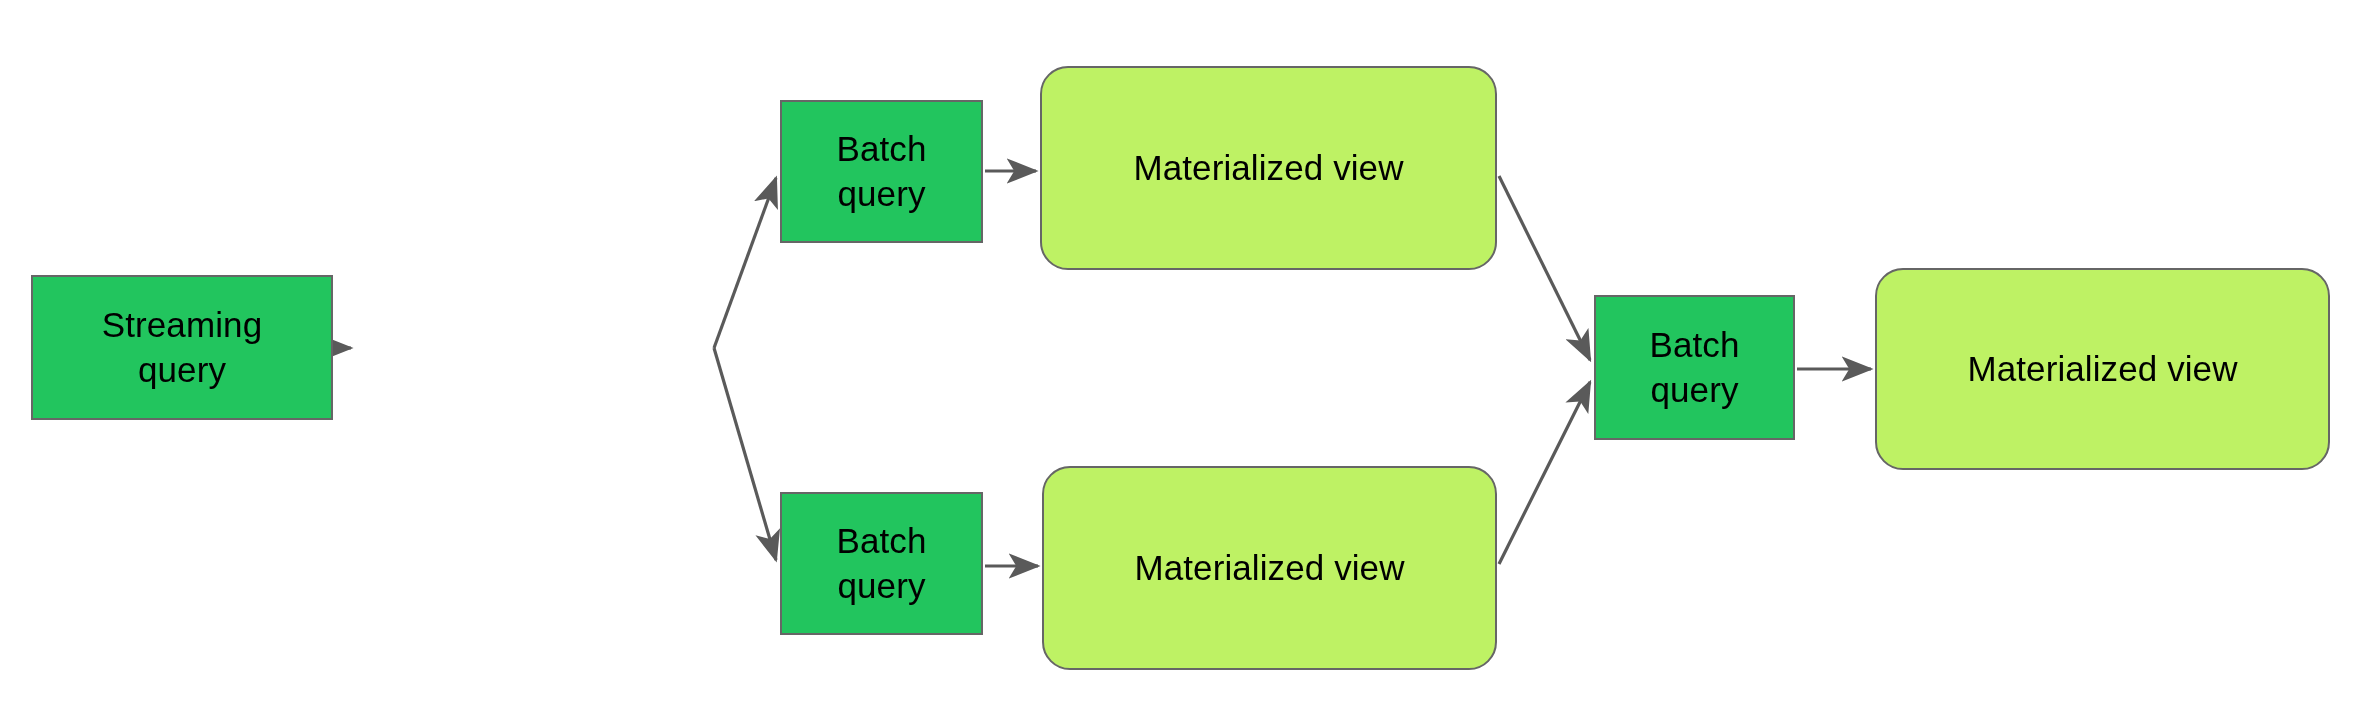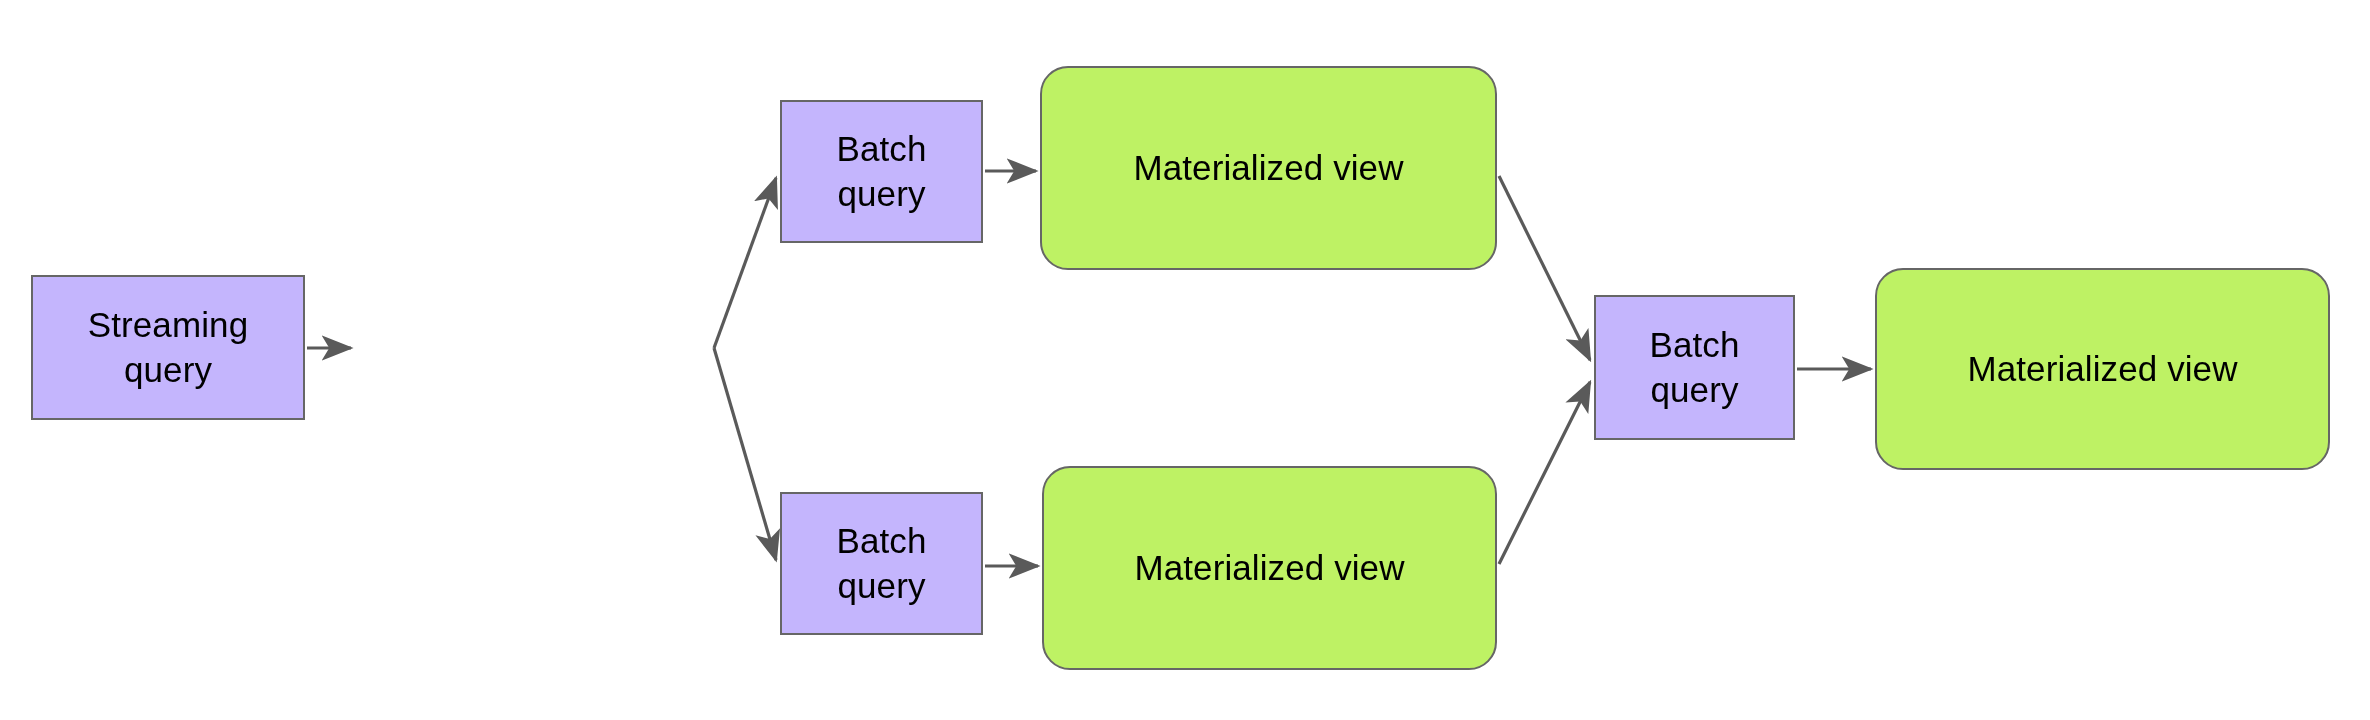--- a/index.html
+++ b/index.html
@@ -34,21 +34,21 @@
     justify-content: center;
     text-align: center;
     color: #000000;
     font-size: 35px;
     line-height: 1.26;
     letter-spacing: 0.1px;
     white-space: pre-line;
     border: 2px solid #666666;
   }
   .node.process {
-    background: #c4b5fd;
+    background: #22c55e;
     border-radius: 0;
   }
   .node.store {
     background: #bef264;
     border-radius: 28px;
   }
   .node-label {
     display: block;
     width: 100%;
     padding: 0 6px;
@@ -72,21 +72,21 @@
       <line x1="714" y1="348" x2="776" y2="178"></line>
       <line x1="985" y1="171" x2="1036" y2="171"></line>
       <line x1="714" y1="348" x2="776" y2="560"></line>
       <line x1="985" y1="566" x2="1038" y2="566"></line>
       <line x1="1499" y1="176" x2="1590" y2="360"></line>
       <line x1="1499" y1="564" x2="1590" y2="382"></line>
       <line x1="1797" y1="369" x2="1871" y2="369"></line>
     </g>
   </svg>
 
-  <div class="node process" style="left:31px; top:275px; width:274px; height:145px;">
+  <div class="node process" style="left:31px; top:275px; width:302px; height:145px;">
     <span class="node-label">Streaming
 query</span>
   </div>
 
 
   <div class="node process" style="left:780px; top:100px; width:203px; height:143px;">
     <span class="node-label">Batch
 query</span>
   </div>
 

